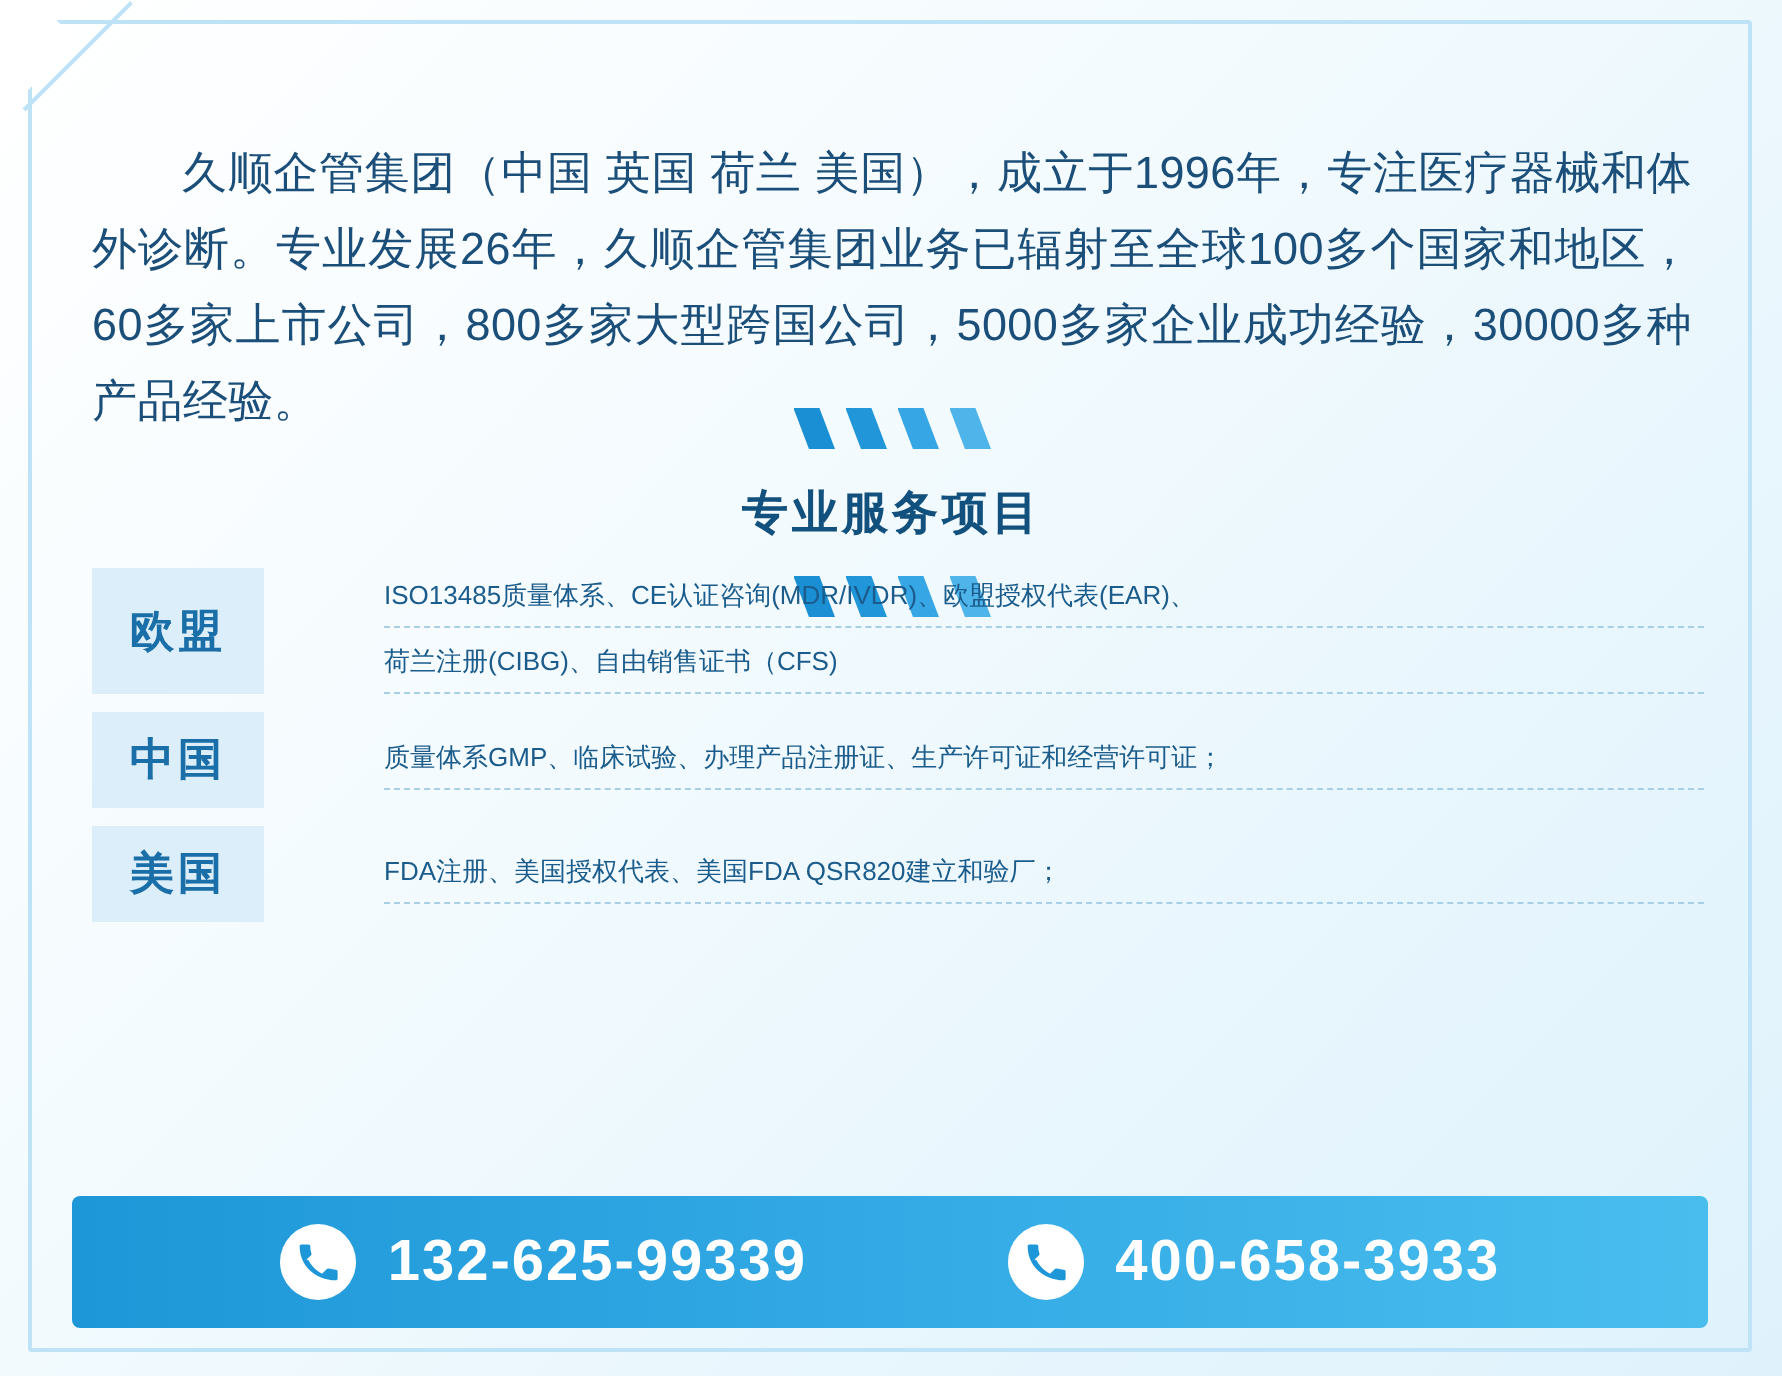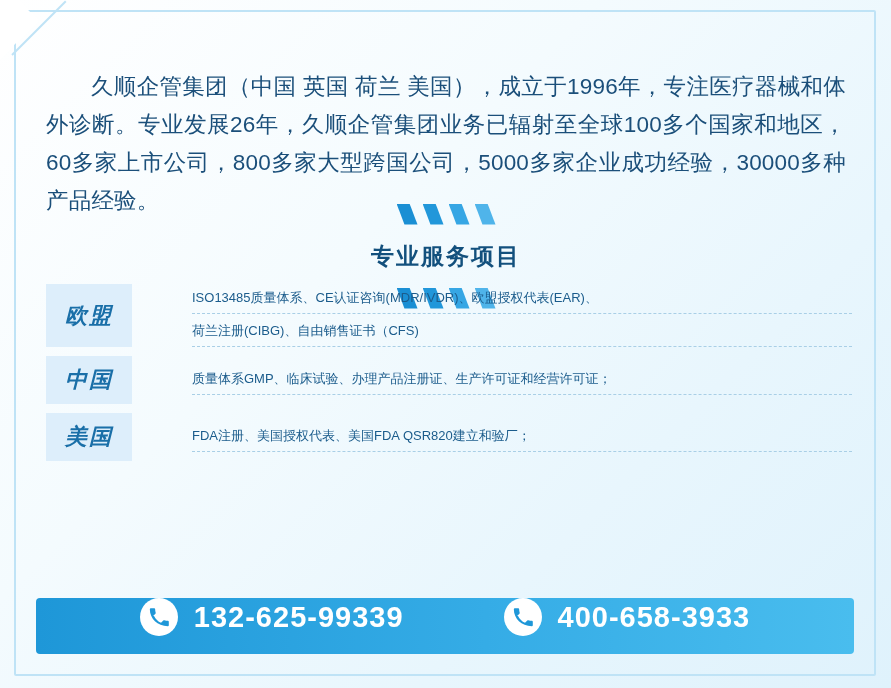--- a/index.html
+++ b/index.html
@@ -136,21 +136,20 @@
     flex: 0 0 86px;
     background: #ddeefb;
     color: #1a6fa8;
     font-size: 22px;
     font-weight: bold;
     letter-spacing: 2px;
     display: flex;
     align-items: center;
     justify-content: center;
     text-align: right;
-    font-style: italic;
   }
   .srow-body {
     flex: 1;
     padding-left: 12px;
     display: flex;
     flex-direction: column;
     justify-content: center;
   }
   .sline {
     font-size: 13px;
@@ -162,25 +161,25 @@
     margin-left: 48px;
   }
   .sline + .sline { margin-top: 3px; }
 
   
   .footer {
     position: absolute;
     left: 36px;
     top: 598px;
     width: 818px;
-    height: 56px;
+    height: 66px;
     background: linear-gradient(90deg, #1e97d8 0%, #35ace6 55%, #49bdee 100%);
     border-radius: 4px;
     display: flex;
-    align-items: flex-start;
+    align-items: center;
     justify-content: center;
     gap: 100px;
   }
   .contact {
     display: flex;
     align-items: center;
     gap: 16px;
   }
   .phone-icon {
     width: 38px;

